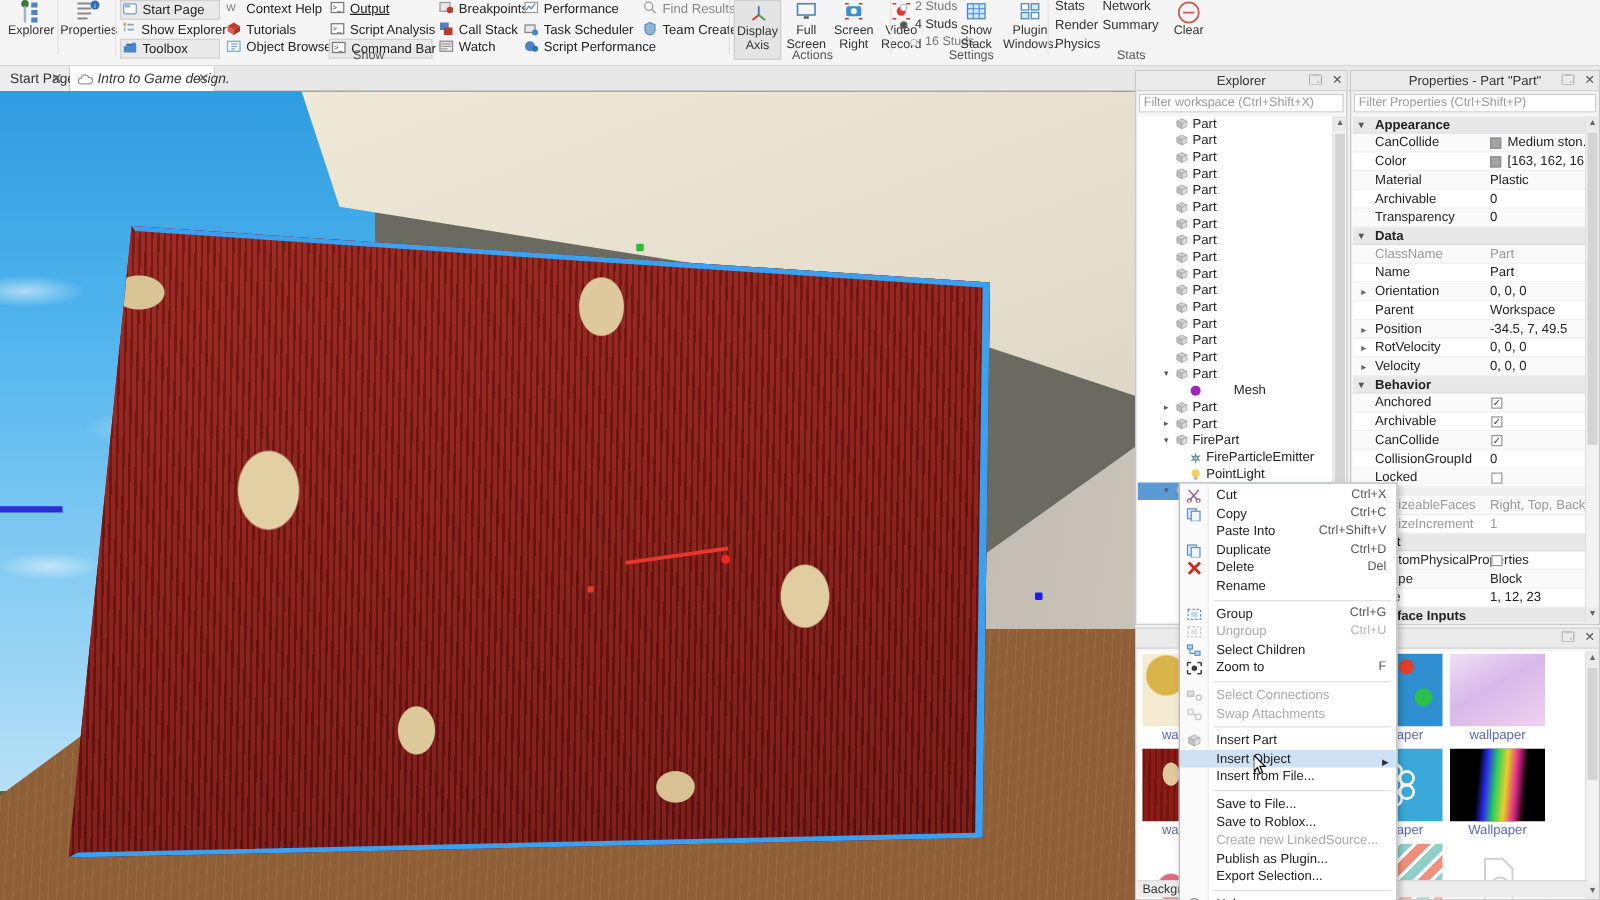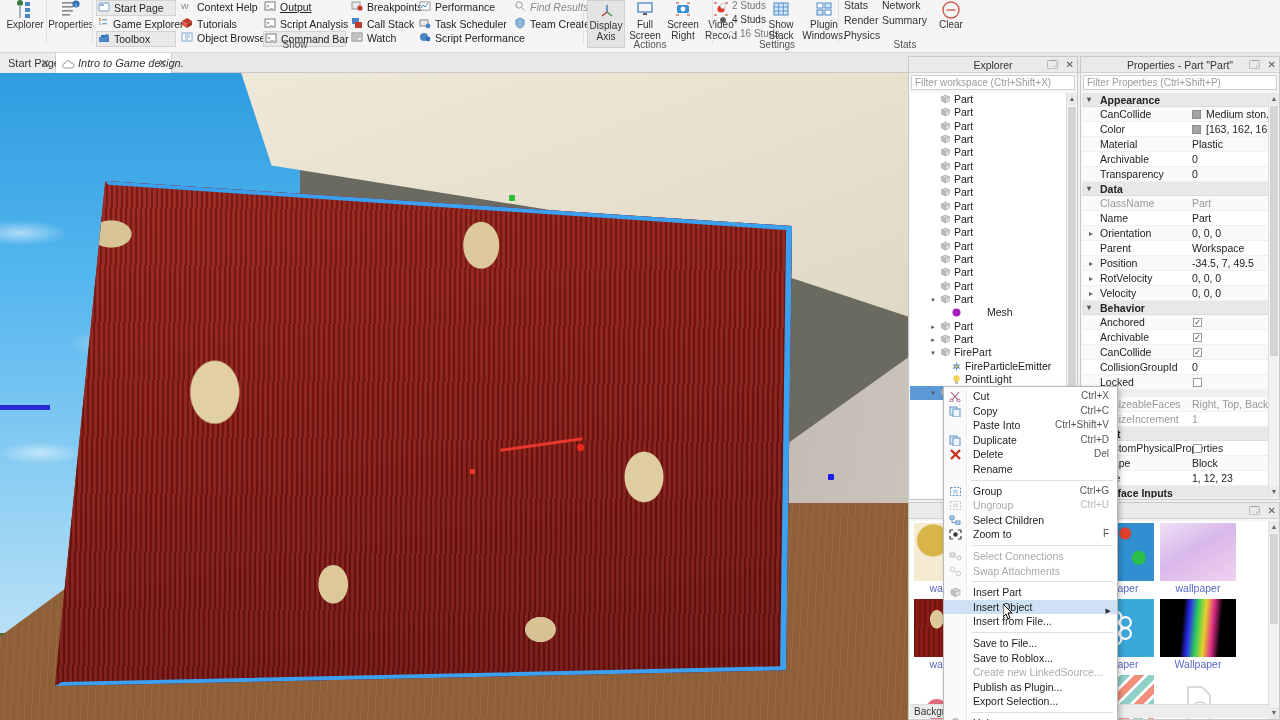--- a/index.html
+++ b/index.html
@@ -250,21 +250,21 @@
       </div>
       <div class="sm-btn" style="left:96px;top:25px;">
         <span class="ic">
           <svg width="12" height="12" viewBox="0 0 12 12">
               <rect x="2" y="1" width="1.5" height="3" fill="#e08a2a"></rect>
               <rect x="2" y="5" width="1.5" height="3" fill="#9bbcd8"></rect>
               <rect x="5" y="2" width="5" height="1.4" fill="#7aa7cf"></rect>
               <rect x="5" y="6" width="5" height="1.4" fill="#7aa7cf"></rect>
             </svg>
         </span>
-        <span>Game Explorer</span>
+        <span>Show Explorer</span>
       </div>
       <div class="sm-btn boxed" style="left:96px;top:39px;width:80px;">
         <span class="ic">
           <svg width="12" height="12" viewBox="0 0 12 12">
               <path d="M1 5h10v5H1z" fill="#4a86c5"></path>
               <path d="M3 3h6v2H3z" fill="#2f6fb5"></path>
               <circle cx="9" cy="4" r="2" fill="#3f86c8"></circle>
             </svg>
         </span>
         <span>Toolbox</span>
@@ -375,21 +375,21 @@
       <div class="sm-btn" style="left:418px;top:39px;">
         <span class="ic">
           <svg width="12" height="12" viewBox="0 0 12 12">
               <circle cx="5" cy="6" r="4" fill="#4a86c5"></circle>
               <circle cx="9" cy="8" r="2.4" fill="#2f6fb5"></circle>
             </svg>
         </span>
         <span>Script Performance</span>
       </div>
 
-      <div class="sm-btn" style="left:513px;top:8px;color:#888;font-style:italic;">
+      <div class="sm-btn" style="left:513px;top:8px;color:#888;">
         <span class="ic">
           <svg width="12" height="12" viewBox="0 0 12 12">
               <circle cx="5" cy="5" r="3.2" fill="none" stroke="#9a9a9a"></circle>
               <path d="M7.4 7.4l3 3" stroke="#9a9a9a"></path>
             </svg>
         </span>
         <span>Find Results</span>
       </div>
       <div class="sm-btn" style="left:513px;top:25px;">
         <span class="ic">

